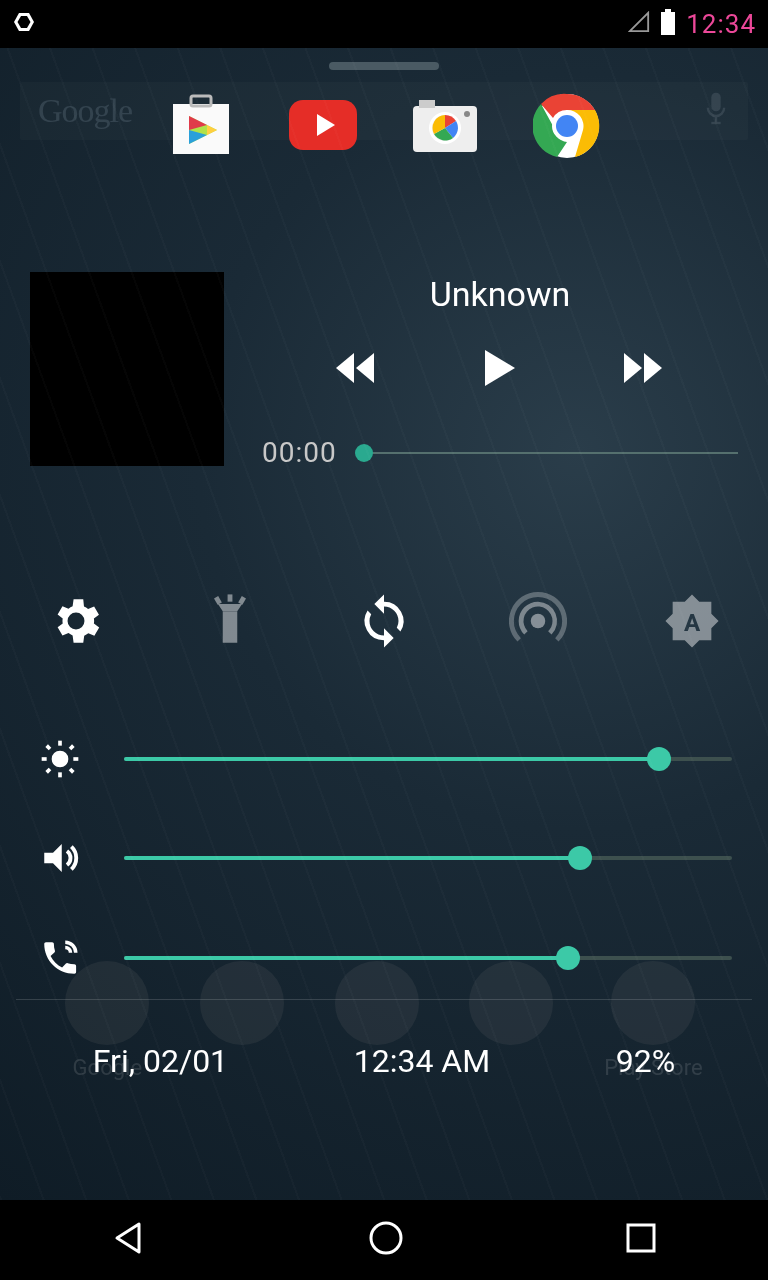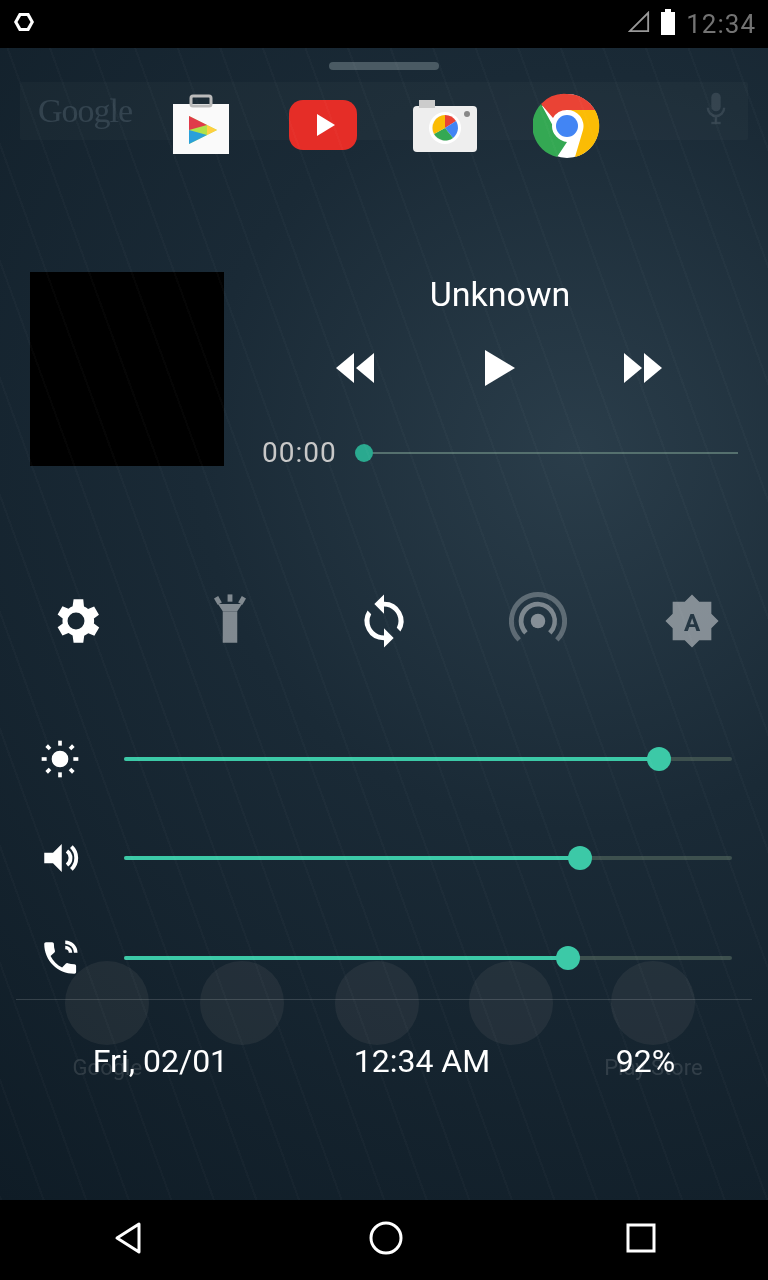--- a/index.html
+++ b/index.html
@@ -1,20 +1,20 @@
 <!DOCTYPE html>
 <html><head>
 <meta charset="utf-8">
 <style>
 * { margin:0; padding:0; box-sizing:border-box; font-family:Roboto,Helvetica,Arial,sans-serif; }
 html,body { width:768px; height:1280px; overflow:hidden; }
 body { background:#000; position:relative; }
 
 
-.status-bar { height:48px; background:#000; display:flex; align-items:center; justify-content:space-between; padding:0 12px; color:#737373;gap:27px; }
+.status-bar { height:48px; background:#000; display:flex; align-items:center; justify-content:space-between; padding:0 12px; color:#ec4899;gap:27px; }
 .status-left, .status-right { display:flex; align-items:center; gap:10px; }
 .status-right .clock { font-size:26px; font-weight:400; letter-spacing:1px; }
 
 
 .wallpaper { position:absolute; top:48px; left:0; right:0; bottom:80px;
   background: radial-gradient(circle at 75% 35%, #2a3d4a 0%, #1a2a36 40%, #0f1c26 100%);
 }
 .wallpaper::after { content:""; position:absolute; inset:0; background:
   repeating-linear-gradient(70deg, rgba(255,255,255,0.02) 0 2px, transparent 2px 40px); }
 .panel { position:absolute; inset:0; }

